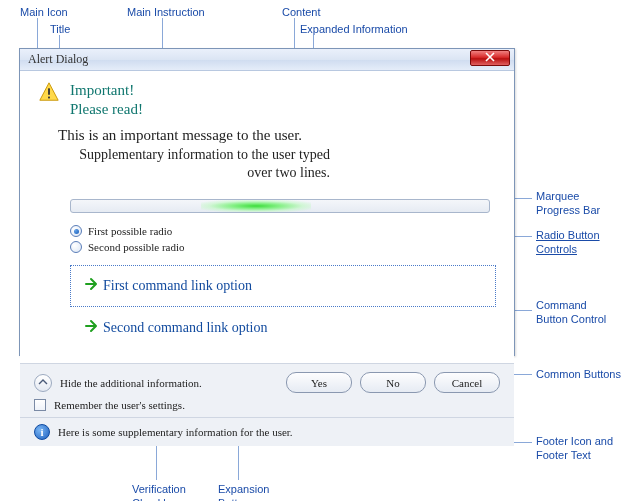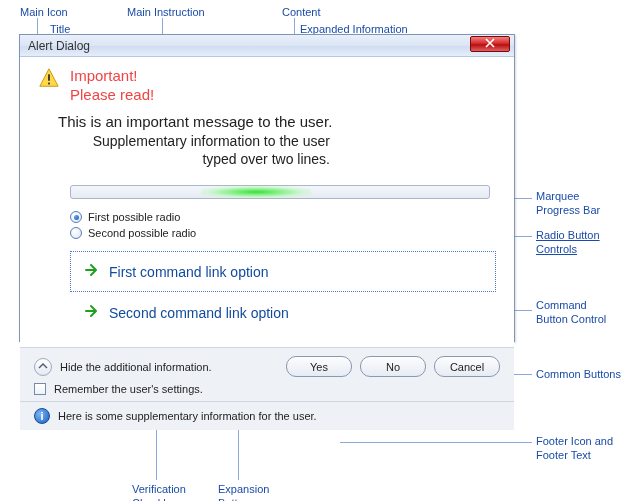--- a/index.html
+++ b/index.html
@@ -23,26 +23,27 @@
   .leader {
     position: absolute;
     background: #8aa8d8;
   }
   .leader.h { height: 1px; }
   .leader.v { width: 1px; }
 
   .dialog {
     position: absolute;
     left: 19px;
-    top: 34px;
+    top: 48px;
     width: 496px;
     height: 308px;
     border: 1px solid #7d95b7;
     background: #fff;
     box-shadow: 1px 1px 2px rgba(0,0,0,0.15);
+    font-family: Liberation Serif, serif;
   }
   .titlebar {
     height: 22px;
     background: linear-gradient(to bottom, #eaf0fb 0%, #dbe5f4 50%, #cfdcf0 51%, #e5edf9 100%);
     border-bottom: 1px solid #b8c8e0;
     position: relative;
     display: flex;
     align-items: center;
     padding-left: 8px;
     color: #333;
@@ -62,21 +63,21 @@
     justify-content: center;
   }
   .closebtn svg { width: 10px; height: 10px; }
 
   .body-top {
     padding: 10px 18px 14px 18px;
     background: #fff;
   }
   .hdr-row { display: flex; gap: 10px; }
   .main-instruction {
-    color: #ef4444;
+    color: #0f766e;
     font-size: 15px;
     line-height: 1.25;
     margin-bottom: 8px;
   }
   .content-text {
     color: #222;
     font-size: 15px;
     margin-left: 20px;
     margin-bottom: 2px;
   }
@@ -114,21 +115,21 @@
     width: 12px; height: 12px; border: 1px solid #5a7db8; border-radius: 50%;
     background: radial-gradient(circle at 35% 35%, #fff, #dbe6f5);
     display: flex; align-items: center; justify-content: center;
   }
   .radio .dot { width: 5px; height: 5px; border-radius: 50%; background: radial-gradient(circle at 30% 30%, #5fa0e8, #1a5cb8); }
 
   .cmdlinks { margin: 6px 0 0 32px; }
   .cmdlink {
     display: flex;
     align-items: center;
-    gap: 10px;
+    gap: 4px;
     padding: 10px 12px;
     font-size: 14px;
     color: #114a9e;
     border: 1px solid transparent;
     cursor: pointer;
   }
   .cmdlink.sel {
     border: 1px dotted #4a7ac8;
     background: #fff;
   }

